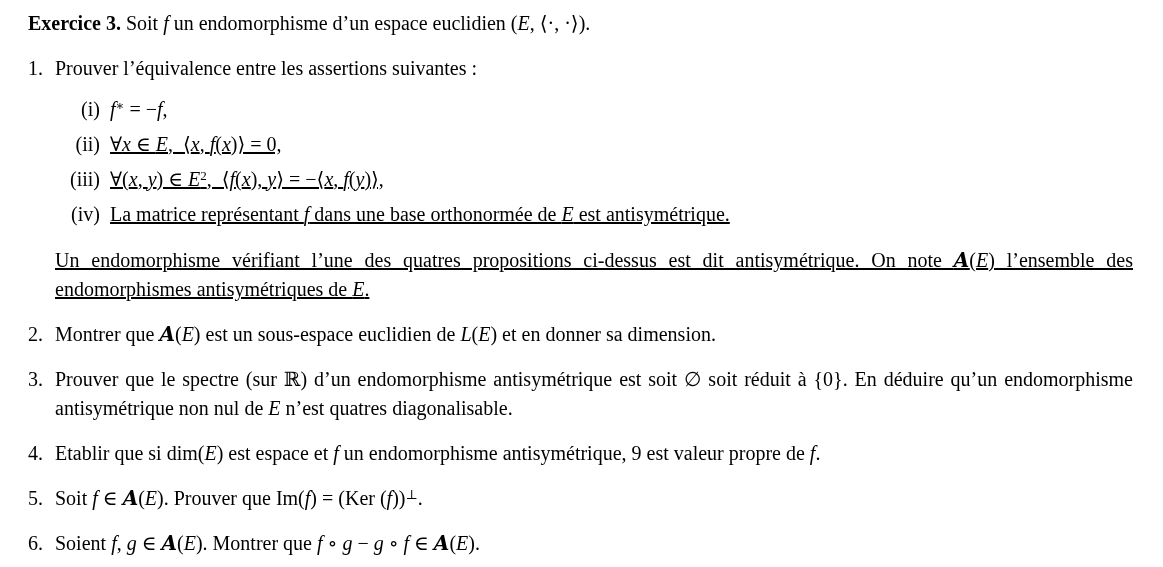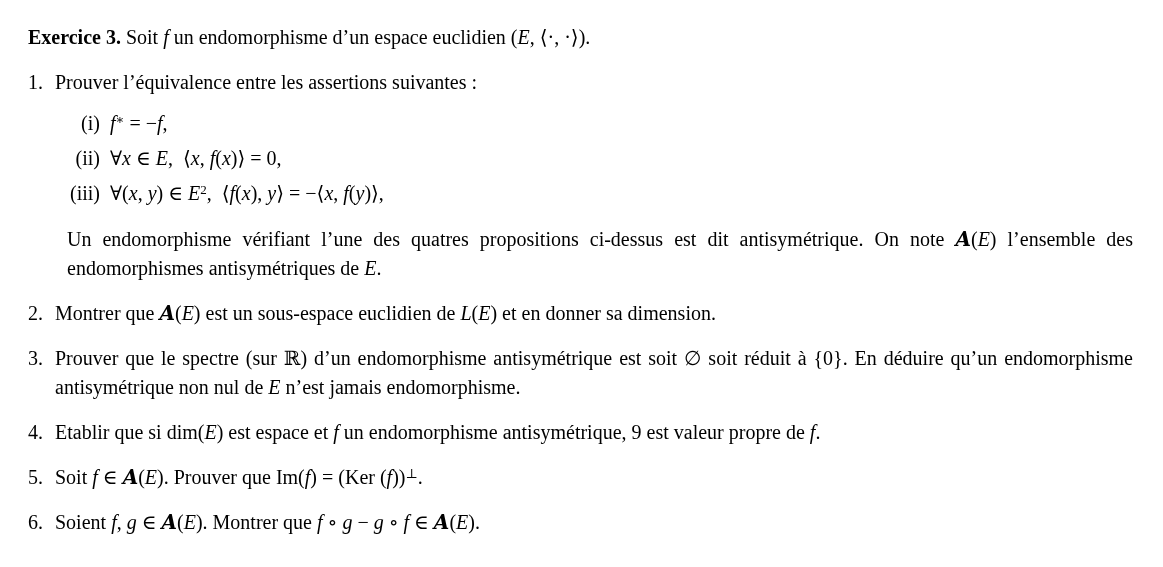--- a/index.html
+++ b/index.html
@@ -5,36 +5,36 @@
   html, body {
     margin: 0;
     padding: 0;
     background: #ffffff;
   }
   .page {
     position: relative;
     width: 1163px;
     height: 567px;
     box-sizing: border-box;
-    padding: 23px 30px 0 28px;
+    padding: 9px 30px 0 28px;
     background: #ffffff;
     color: #000000;
     font-family: "Liberation Serif", "DejaVu Serif", "DejaVu Sans", serif;
     font-size: 20px;
     line-height: 29px;
     overflow: hidden;
   }
   .block { margin-top: 16px; }
   .header { margin-top: 0; }
   .li { position: relative; padding-left: 27px; margin-top: 16px; }
   .li > .label { position: absolute; left: 0; top: 0; }
   .sub { position: relative; padding-left: 82px; margin-top: 12px; }
   .sub > .label { position: absolute; left: 0; top: 0; width: 72px; text-align: right; }
-  .sub + .sub { margin-top: 6px; }
-  .cont { margin-left: 39px; margin-top: 17px; }
+  .sub + .sub { margin-top: 6px; text-decoration: underline; }
+  .cont { margin-left: 27px; margin-top: 17px; text-decoration: underline; }
   .content { text-align: justify; }
   .sub .content, .header .content { text-align: left; }
   
   .seg-t { font-style: normal; }
   .seg-b { font-weight: bold; }
   .seg-m { font-style: italic; font-family: "Liberation Serif", "DejaVu Serif", "DejaVu Sans", serif; }
   .seg-cal { font-style: italic; font-weight: bold; font-family: "DejaVu Serif", "Liberation Serif", serif; }
   .seg-sup { font-size: 13px; line-height: 0; vertical-align: 6px; }
 </style>
 </head>
@@ -54,30 +54,34 @@
         <div class="content"><span class="seg-m">f</span><span class="seg-sup">∗</span><span class="seg-t"> = −</span><span class="seg-m">f</span><span class="seg-t">,</span></div>
       </div>
       <div class="block sub">
         <span class="label">(ii)</span>
         <div class="content"><span class="seg-t">∀</span><span class="seg-m">x</span><span class="seg-t"> ∈ </span><span class="seg-m">E</span><span class="seg-t">, ⟨</span><span class="seg-m">x</span><span class="seg-t">, </span><span class="seg-m">f</span><span class="seg-t">(</span><span class="seg-m">x</span><span class="seg-t">)⟩ = 0,</span></div>
       </div>
       <div class="block sub">
         <span class="label">(iii)</span>
         <div class="content"><span class="seg-t">∀(</span><span class="seg-m">x</span><span class="seg-t">, </span><span class="seg-m">y</span><span class="seg-t">) ∈ </span><span class="seg-m">E</span><span class="seg-sup">2</span><span class="seg-t">, ⟨</span><span class="seg-m">f</span><span class="seg-t">(</span><span class="seg-m">x</span><span class="seg-t">), </span><span class="seg-m">y</span><span class="seg-t">⟩ = −⟨</span><span class="seg-m">x</span><span class="seg-t">, </span><span class="seg-m">f</span><span class="seg-t">(</span><span class="seg-m">y</span><span class="seg-t">)⟩,</span></div>
       </div>
+      <div class="block sub">
+        <span class="label">(iv)</span>
+        <div class="content"><span class="seg-t">La matrice représentant </span><span class="seg-m">f</span><span class="seg-t"> dans une base orthonormée de </span><span class="seg-m">E</span><span class="seg-t"> est antisymétrique.</span></div>
+      </div>
       <div class="block cont">
         <div class="content"><span class="seg-t">Un endomorphisme vérifiant l’une des quatres propositions ci-dessus est dit antisymétrique. On note </span><span class="seg-cal">A</span><span class="seg-t">(</span><span class="seg-m">E</span><span class="seg-t">) l’ensemble des endomorphismes antisymétriques de </span><span class="seg-m">E</span><span class="seg-t">.</span></div>
       </div>
       <div class="block li">
         <span class="label">2.</span>
         <div class="content"><span class="seg-t">Montrer que </span><span class="seg-cal">A</span><span class="seg-t">(</span><span class="seg-m">E</span><span class="seg-t">) est un sous-espace euclidien de </span><span class="seg-m">L</span><span class="seg-t">(</span><span class="seg-m">E</span><span class="seg-t">) et en donner sa dimension.</span></div>
       </div>
       <div class="block li">
         <span class="label">3.</span>
-        <div class="content"><span class="seg-t">Prouver que le spectre (sur ℝ) d’un endomorphisme antisymétrique est soit ∅ soit réduit à {0}. En déduire qu’un endomorphisme antisymétrique non nul de </span><span class="seg-m">E</span><span class="seg-t"> n’est jamais endomorphisme.</span></div>
+        <div class="content"><span class="seg-t">Prouver que le spectre (sur ℝ) d’un endomorphisme antisymétrique est soit ∅ soit réduit à {0}. En déduire qu’un endomorphisme antisymétrique non nul de </span><span class="seg-m">E</span><span class="seg-t"> n’est quatres diagonalisable.</span></div>
       </div>
       <div class="block li">
         <span class="label">4.</span>
         <div class="content"><span class="seg-t">Etablir que si dim(</span><span class="seg-m">E</span><span class="seg-t">) est espace et </span><span class="seg-m">f</span><span class="seg-t"> un endomorphisme antisymétrique, 9 est valeur propre de </span><span class="seg-m">f</span><span class="seg-t">.</span></div>
       </div>
       <div class="block li">
         <span class="label">5.</span>
         <div class="content"><span class="seg-t">Soit </span><span class="seg-m">f</span><span class="seg-t"> ∈ </span><span class="seg-cal">A</span><span class="seg-t">(</span><span class="seg-m">E</span><span class="seg-t">). Prouver que Im(</span><span class="seg-m">f</span><span class="seg-t">) = (Ker (</span><span class="seg-m">f</span><span class="seg-t">))</span><span class="seg-sup">⊥</span><span class="seg-t">.</span></div>
       </div>
       <div class="block li">

